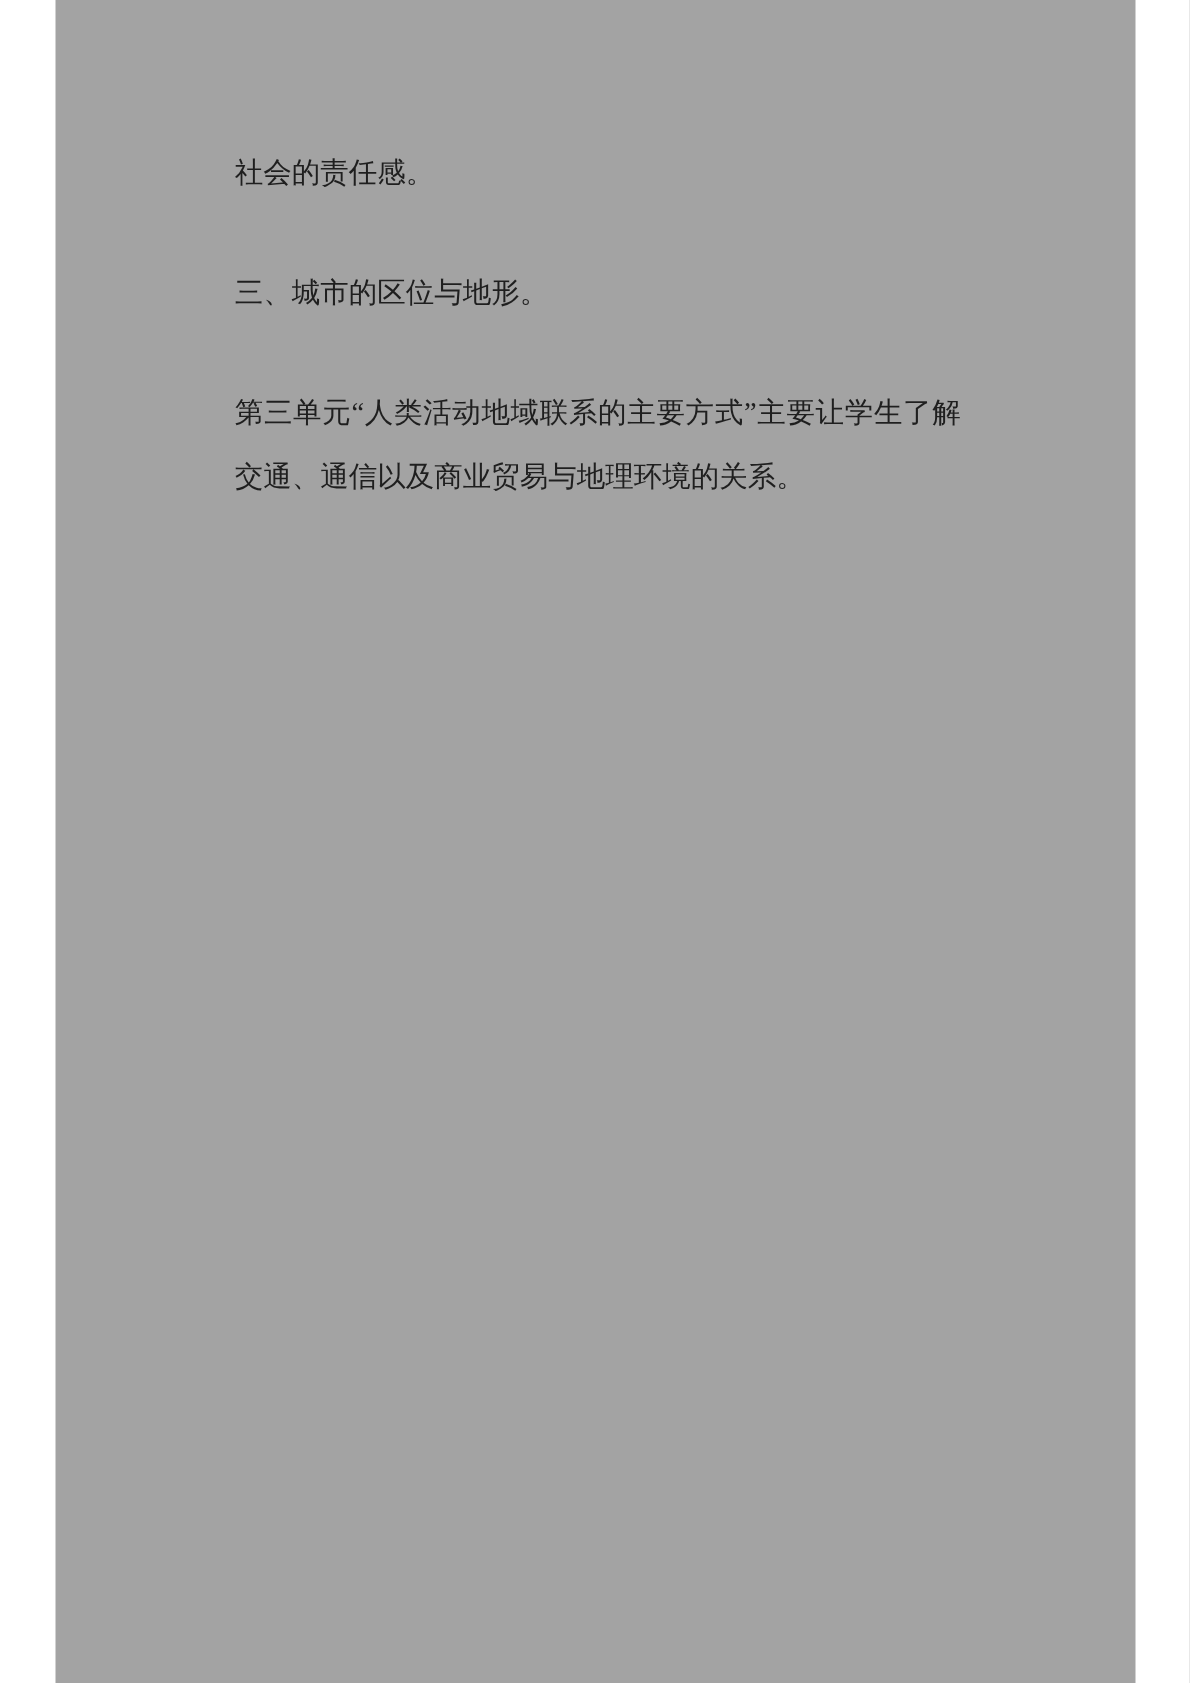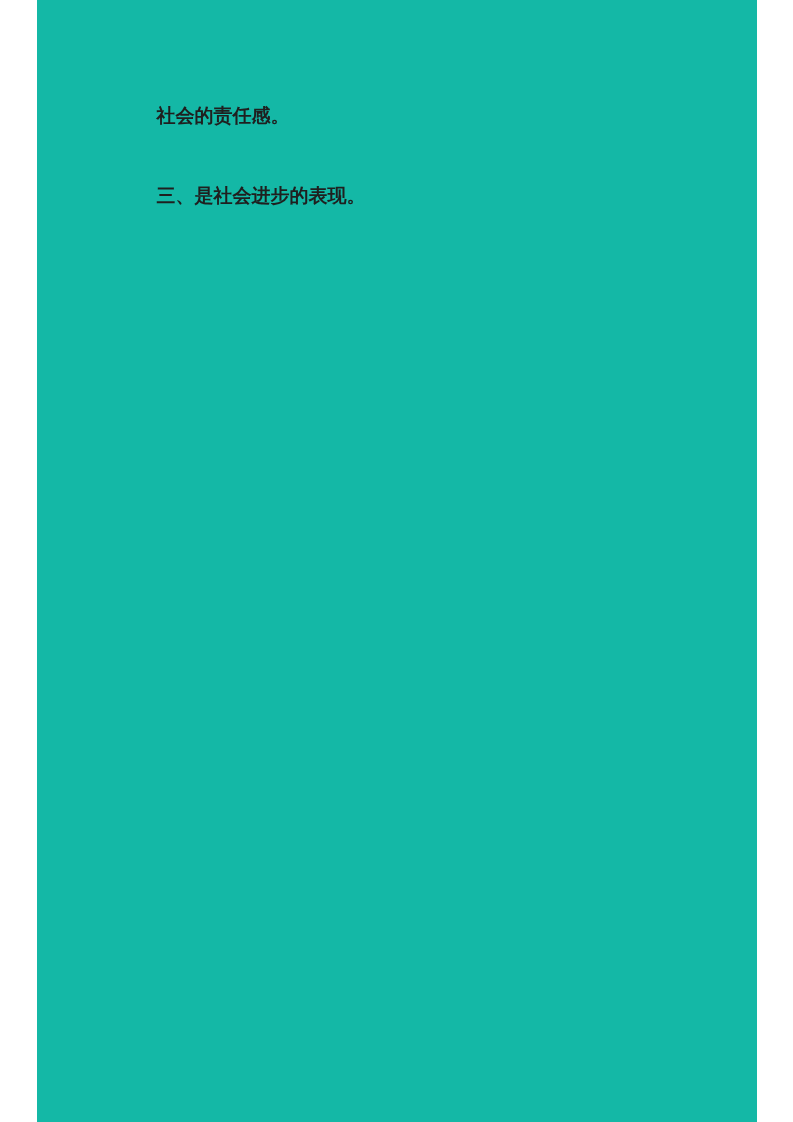--- a/index.html
+++ b/index.html
@@ -5,40 +5,40 @@
   html, body {
     margin: 0;
     padding: 0;
     background: #ffffff;
   }
   .page {
     position: relative;
     width: 720px;
     height: 1122px;
     margin: 0 auto;
-    background: #14b8a6;
+    background: #a3a3a3;
     overflow: hidden;
     box-sizing: border-box;
     padding: 94px 116px 0 120px;
-    font-weight: bold;
   }
   .doc-body {
     font-family: "Liberation Serif", "DejaVu Serif", serif;
     font-size: 19px;
     line-height: 43px;
     color: #1f1f1f;
     text-align: justify;
     text-justify: inter-character;
   }
   .doc-body p {
     margin: 0 0 37px 0;
     word-break: break-all;
   }
 </style>
 </head>
 <body>
 
 <div class="page">
   <div class="doc-body">
     <p>社会的责任感。</p>
-    <p>三、是社会进步的表现。</p>
+    <p>三、城市的区位与地形。</p>
+    <p>第三单元“人类活动地域联系的主要方式”主要让学生了解交通、通信以及商业贸易与地理环境的关系。</p>
   </div>
 </div>
 
 </body></html>

